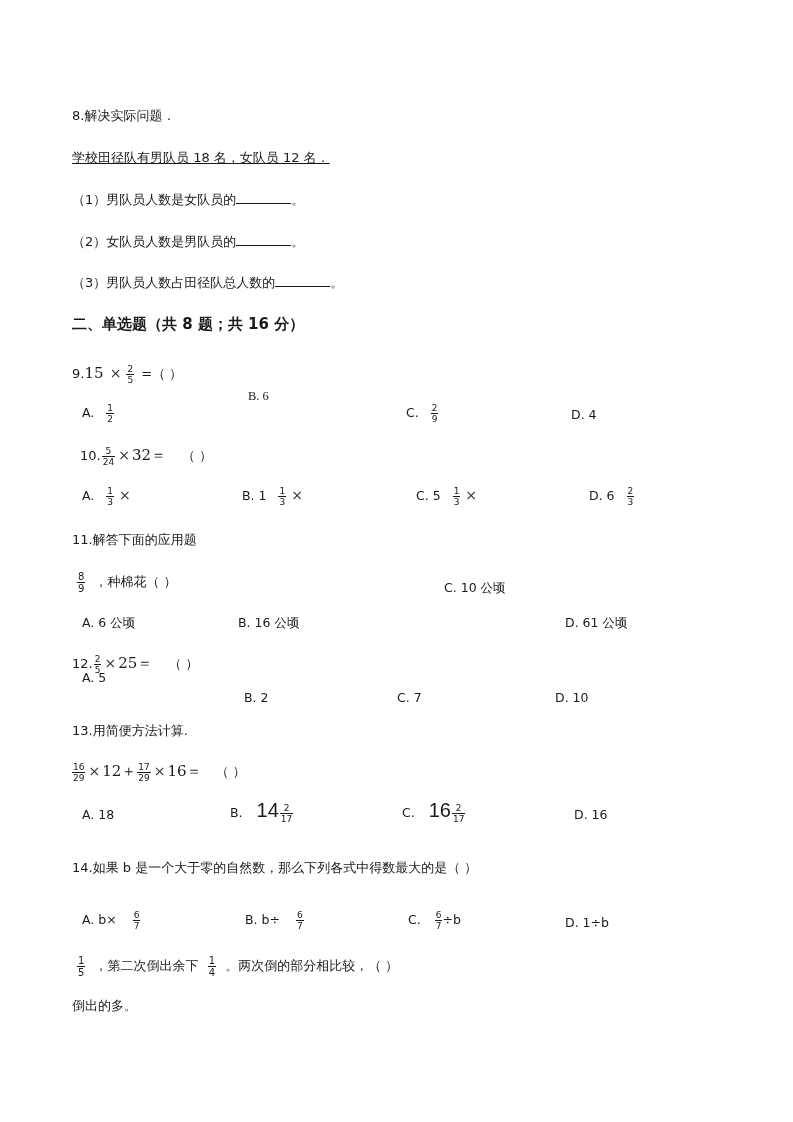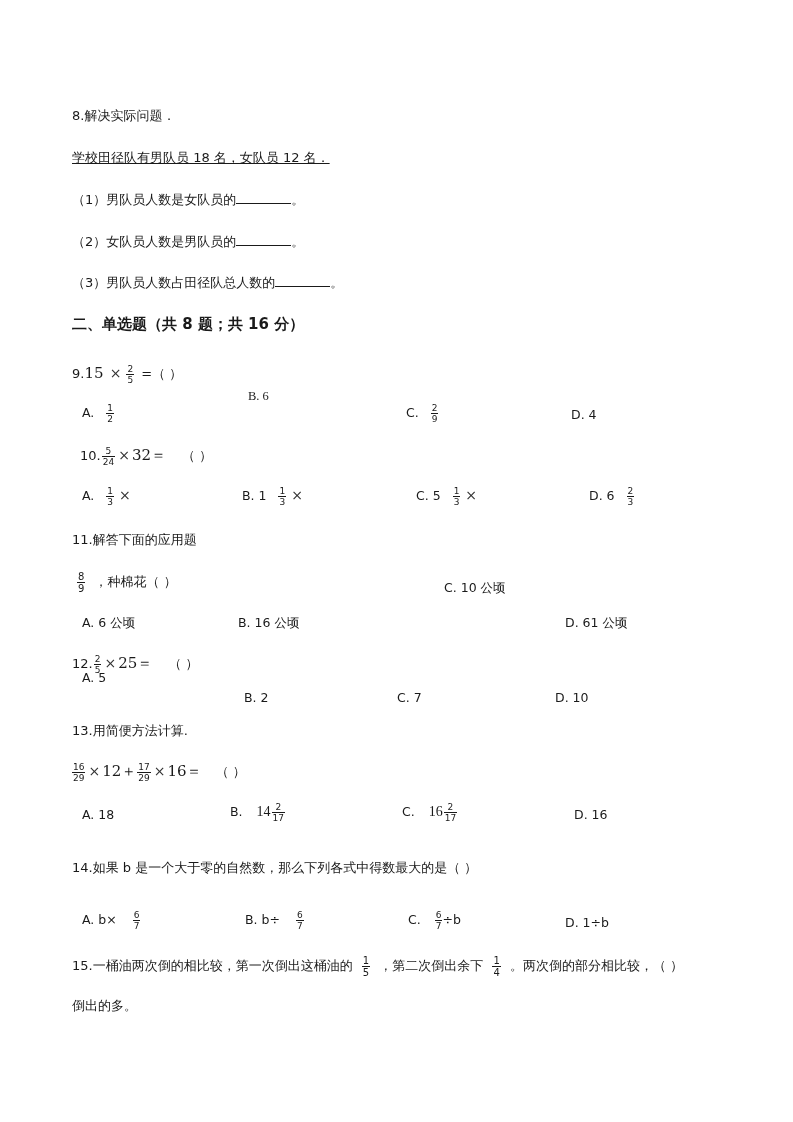--- a/index.html
+++ b/index.html
@@ -15,21 +15,21 @@
     display: inline-block; vertical-align: middle; text-align: center;
     font-size: 9px; line-height: 10px; margin: 0 3px;
   }
   .frac .num { display: block; border-bottom: 1px solid #1a1a1a; padding: 0 1px; }
   .frac .den { display: block; padding: 0 1px; }
   .frac.big { font-size: 10px; line-height: 11px; }
   .math { font-family: "DejaVu Serif", "Liberation Serif", serif; font-size: 15px; }
   .times { font-family: "DejaVu Sans", sans-serif; font-size: 14px; font-style: italic; color: #333; margin: 0 2px; }
   .opt { font-size: 12.5px; line-height: 16px; }
   .blank { display: inline-block; width: 55px; border-bottom: 1px solid #1a1a1a; height: 12px; vertical-align: baseline; }
-  .mixed-whole { font-family: Liberation Serif, serif; font-size: 14px; }
+  .mixed-whole { font-family: Liberation Sans, sans-serif; font-size: 20px; }
 </style>
 </head>
 <body>
 
 <div class="abs line" style="left:72px; top:108px;">8.解决实际问题．</div>
 <div class="abs line" style="left:72px; top:150px;text-decoration:underline;">学校田径队有男队员 18 名，女队员 12 名．</div>
 <div class="abs line" style="left:72px; top:191px;">
   <span>（1）男队员人数是女队员的</span><span class="blank"></span><span>。</span>
 </div>
 <div class="abs line" style="left:72px; top:233px;">
@@ -122,19 +122,18 @@
   <span>B. b÷</span>
   <span class="frac" style="margin-left:12px;"><span class="num">6</span><span class="den">7</span></span>
 </div>
 <div class="abs opt" style="left:408px; top:910px;">
   <span>C.</span>
   <span class="frac" style="margin-left:10px; margin-right:0;"><span class="num">6</span><span class="den">7</span></span><span>÷b</span>
 </div>
 <div class="abs opt" style="left:565px; top:915px;">D. 1÷b</div>
 
 <div class="abs line" style="left:72px; top:955px;">
-  <span>15.一桶油两次倒的相比较，第一次倒出这桶油的</span>
   <span class="frac big" style="margin:0 5px;"><span class="num">1</span><span class="den">5</span></span>
   <span>，第二次倒出余下</span>
   <span class="frac big" style="margin:0 5px;"><span class="num">1</span><span class="den">4</span></span>
   <span>。两次倒的部分相比较，（      ）</span>
 </div>
 <div class="abs line" style="left:72px; top:998px;">倒出的多。</div>
 
 </body></html>

